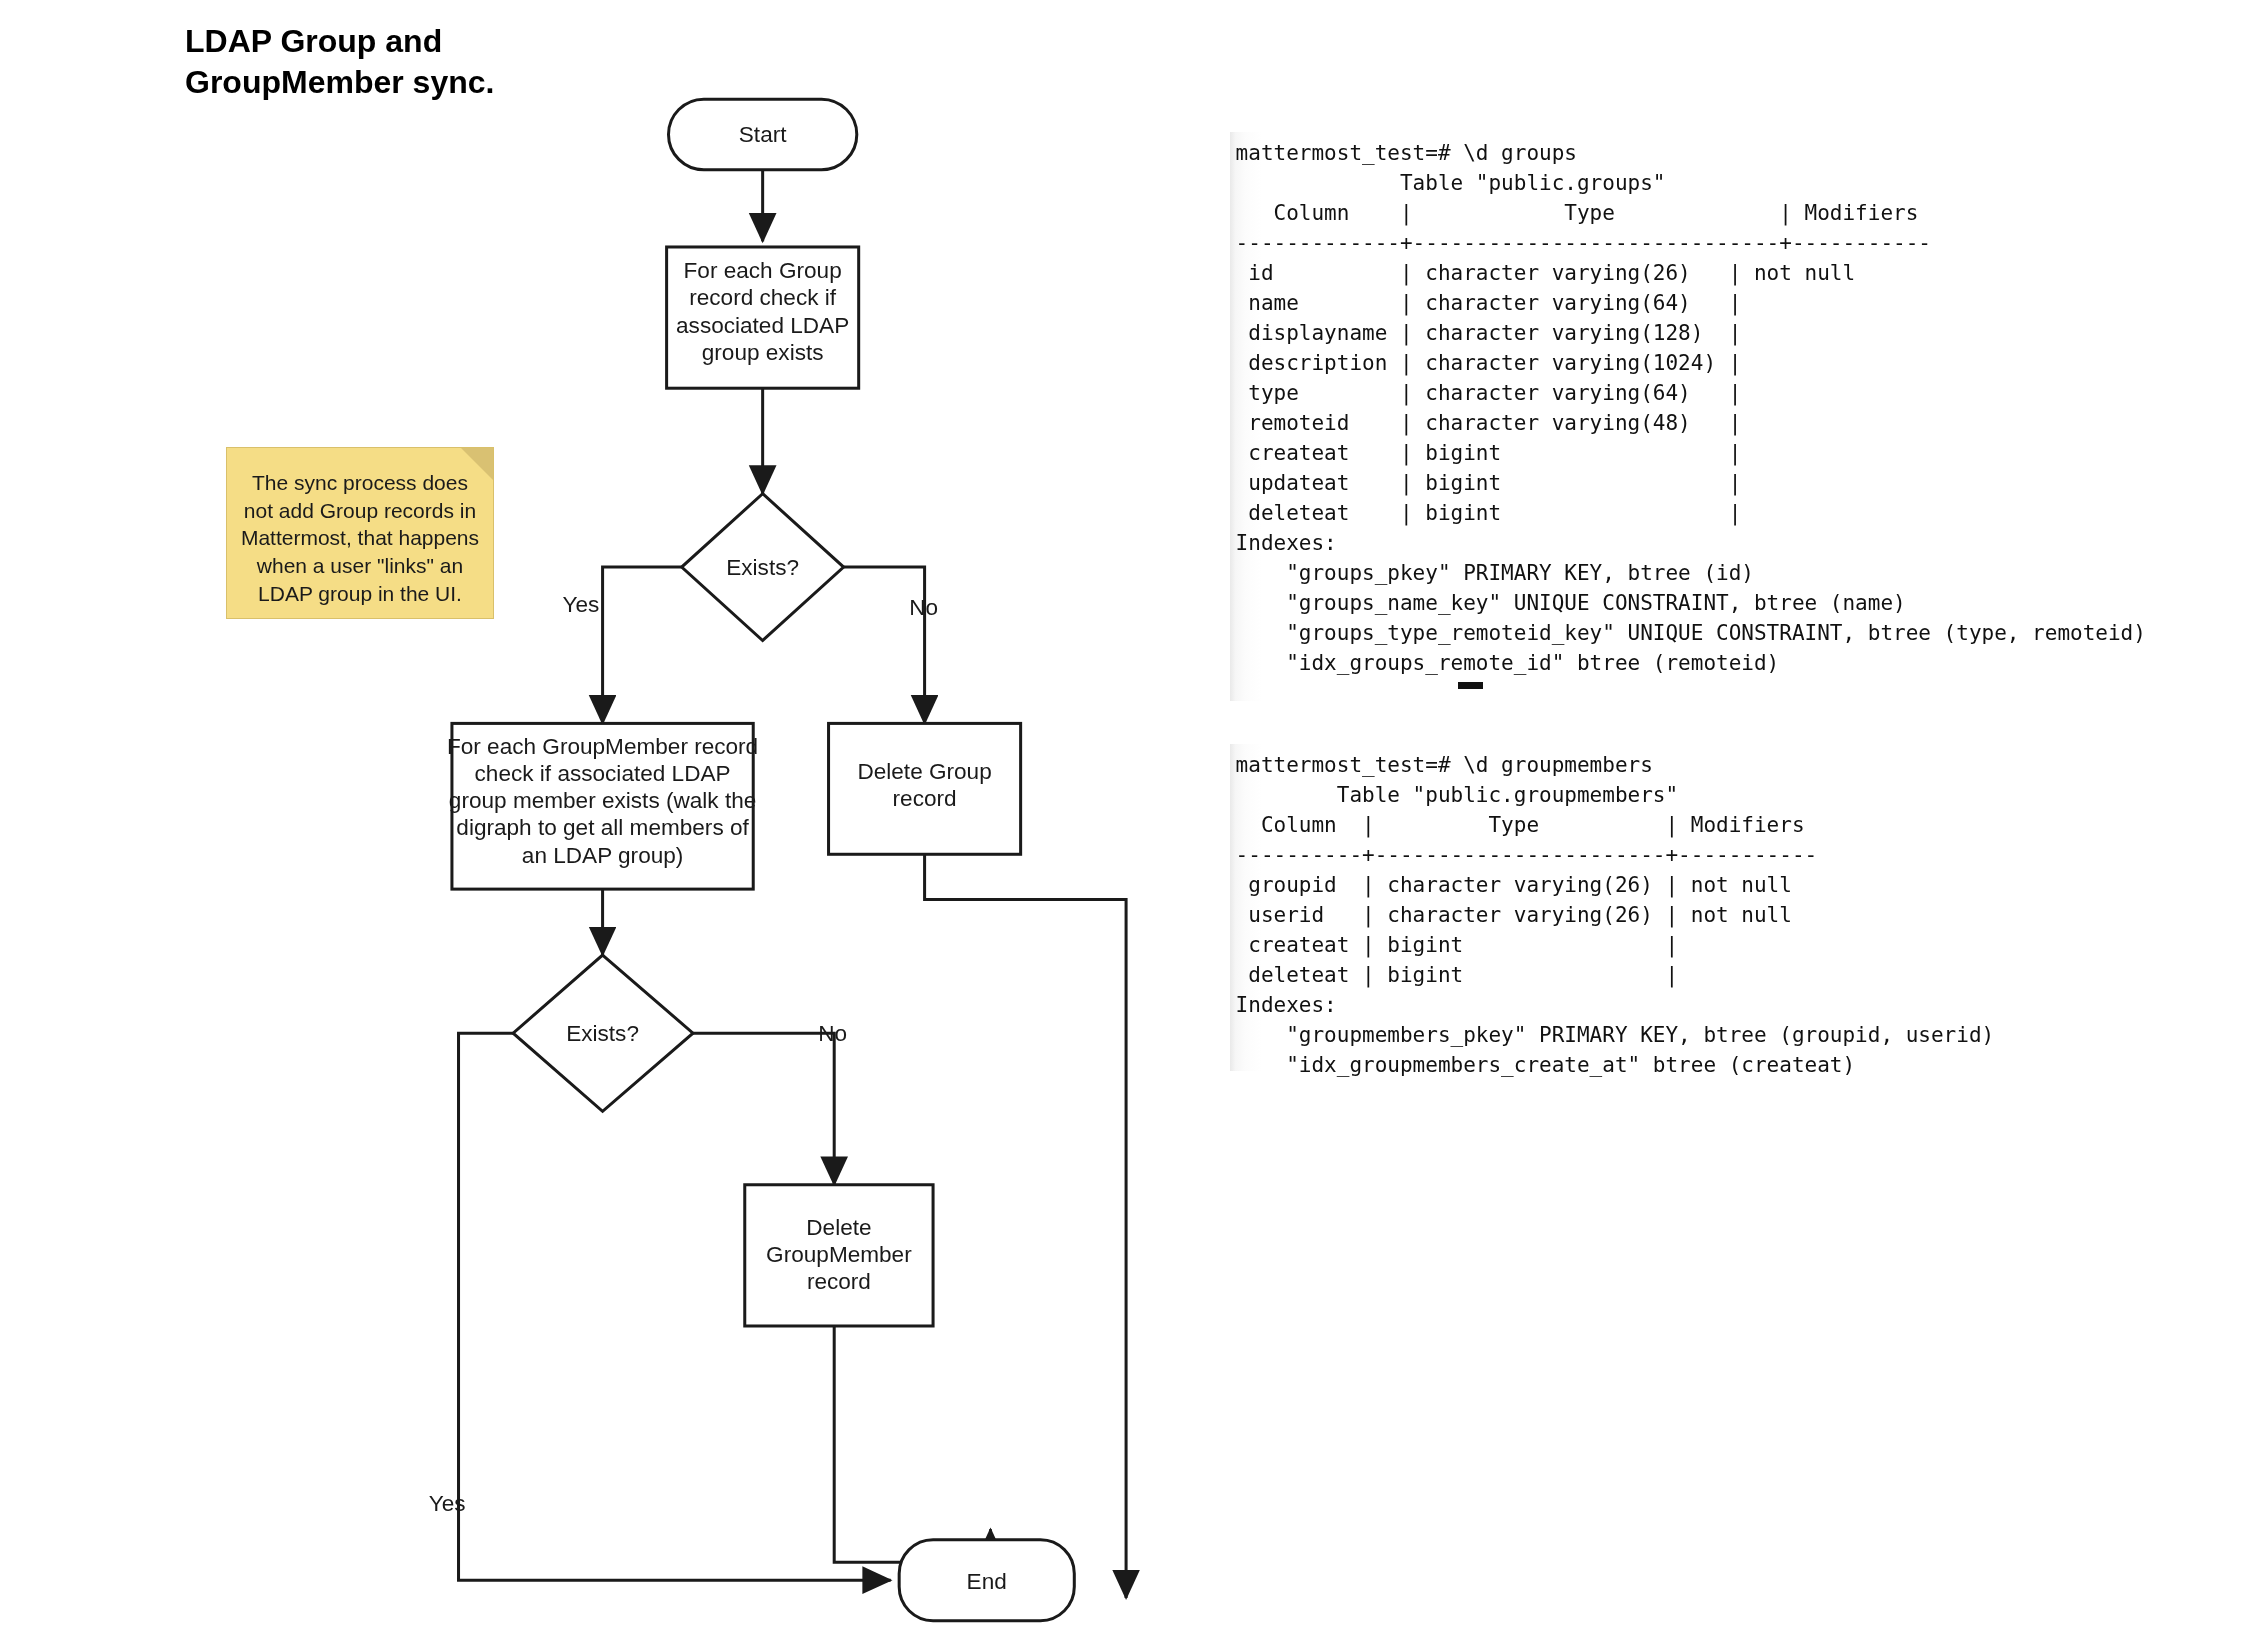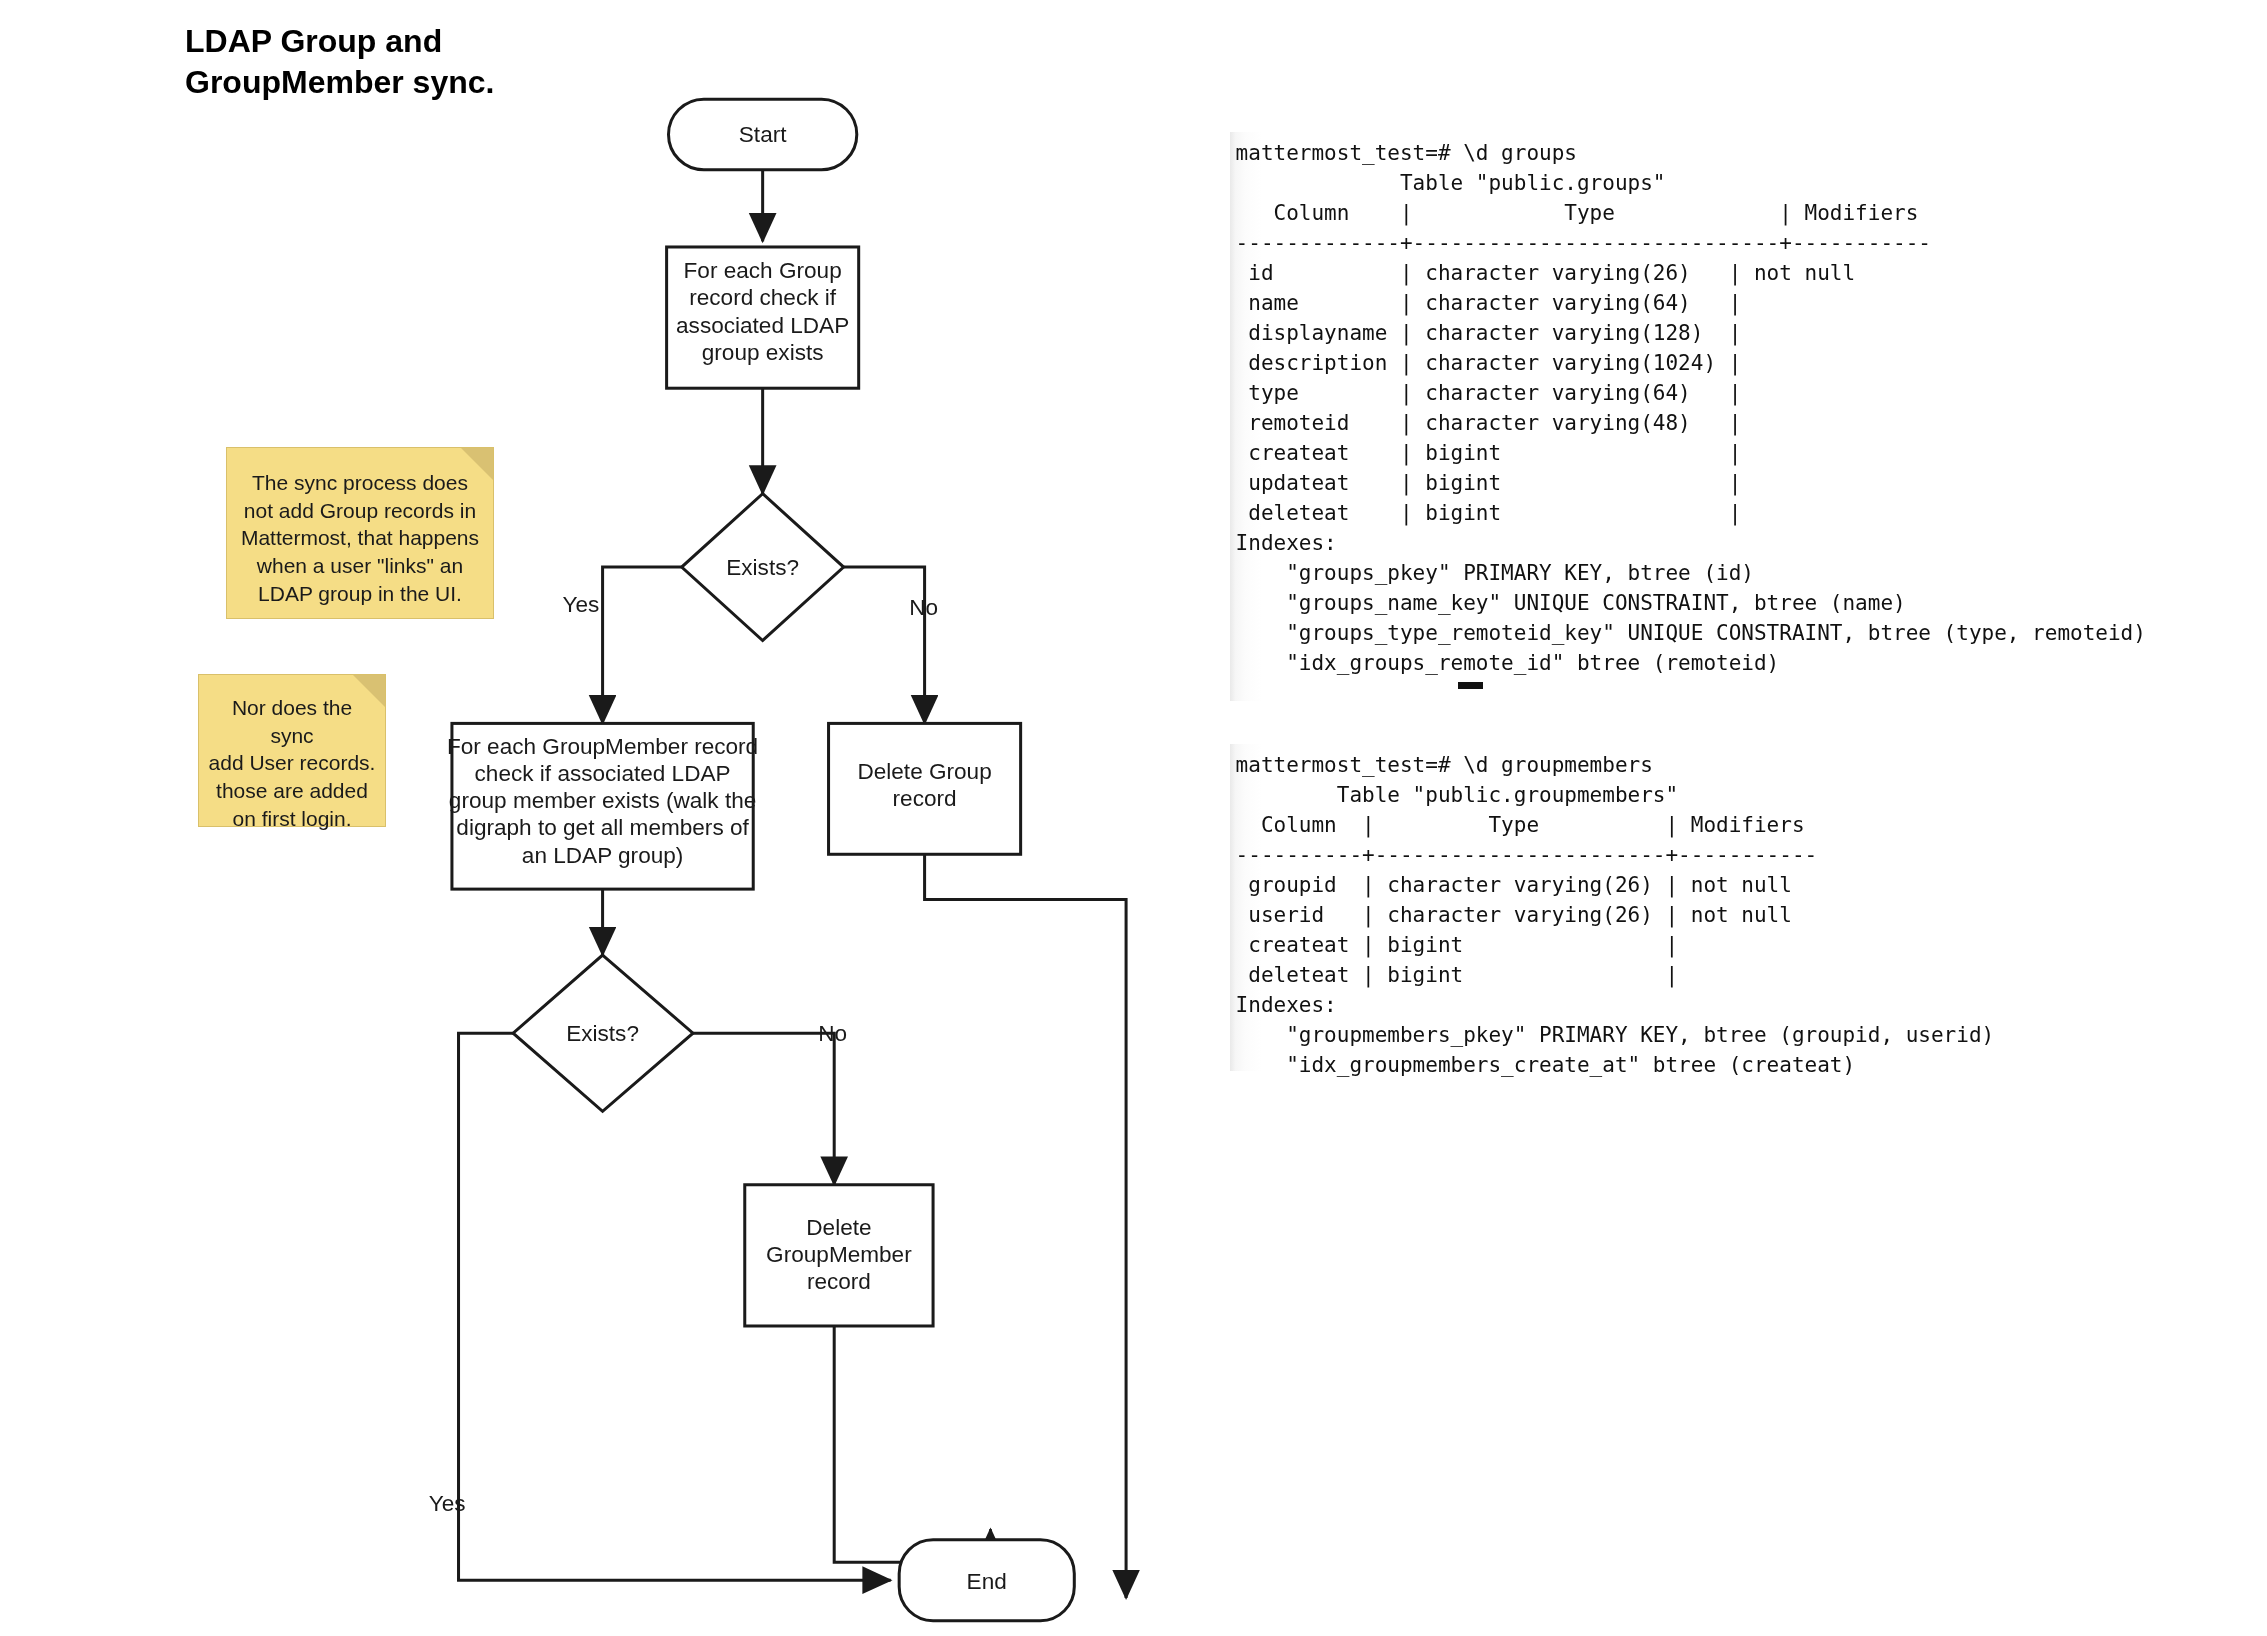--- a/index.html
+++ b/index.html
@@ -138,27 +138,20 @@
 
   <div class="sticky" style="left:198px;top:447px;width:268px;height:172px;padding:21px 13px 0 13px;margin-left:28px;">
     <span class="fold"></span>
     <span class="stxt">The sync process does
 not add Group records in
 Mattermost, that happens
 when a user "links" an
 LDAP group in the UI.</span>
   </div>
 
-  <div class="sticky" style="left:198px;top:674px;width:188px;height:153px;padding:19px 9.4px 0 9.4px;">
-    <span class="fold"></span>
-    <span class="stxt">Nor does the sync
-add User records.
-those are added
-on first login.</span>
-  </div>
 
   <pre class="term" style="left:1230px;top:111px;width:970px;height:569px;">mattermost_test=# \d groups
              Table "public.groups"
    Column    |            Type             | Modifiers
 -------------+-----------------------------+-----------
  id          | character varying(26)   | not null
  name        | character varying(64)   |
  displayname | character varying(128)  |
  description | character varying(1024) |
  type        | character varying(64)   |

